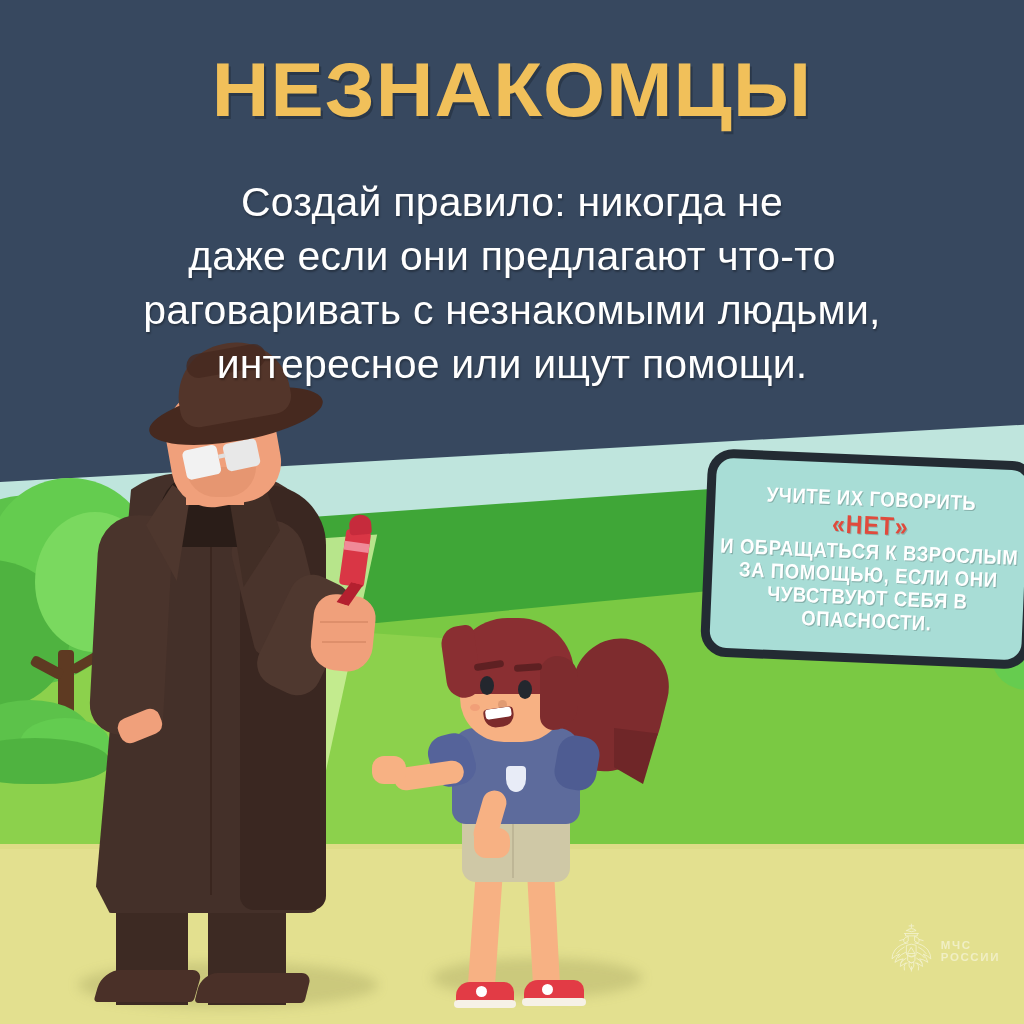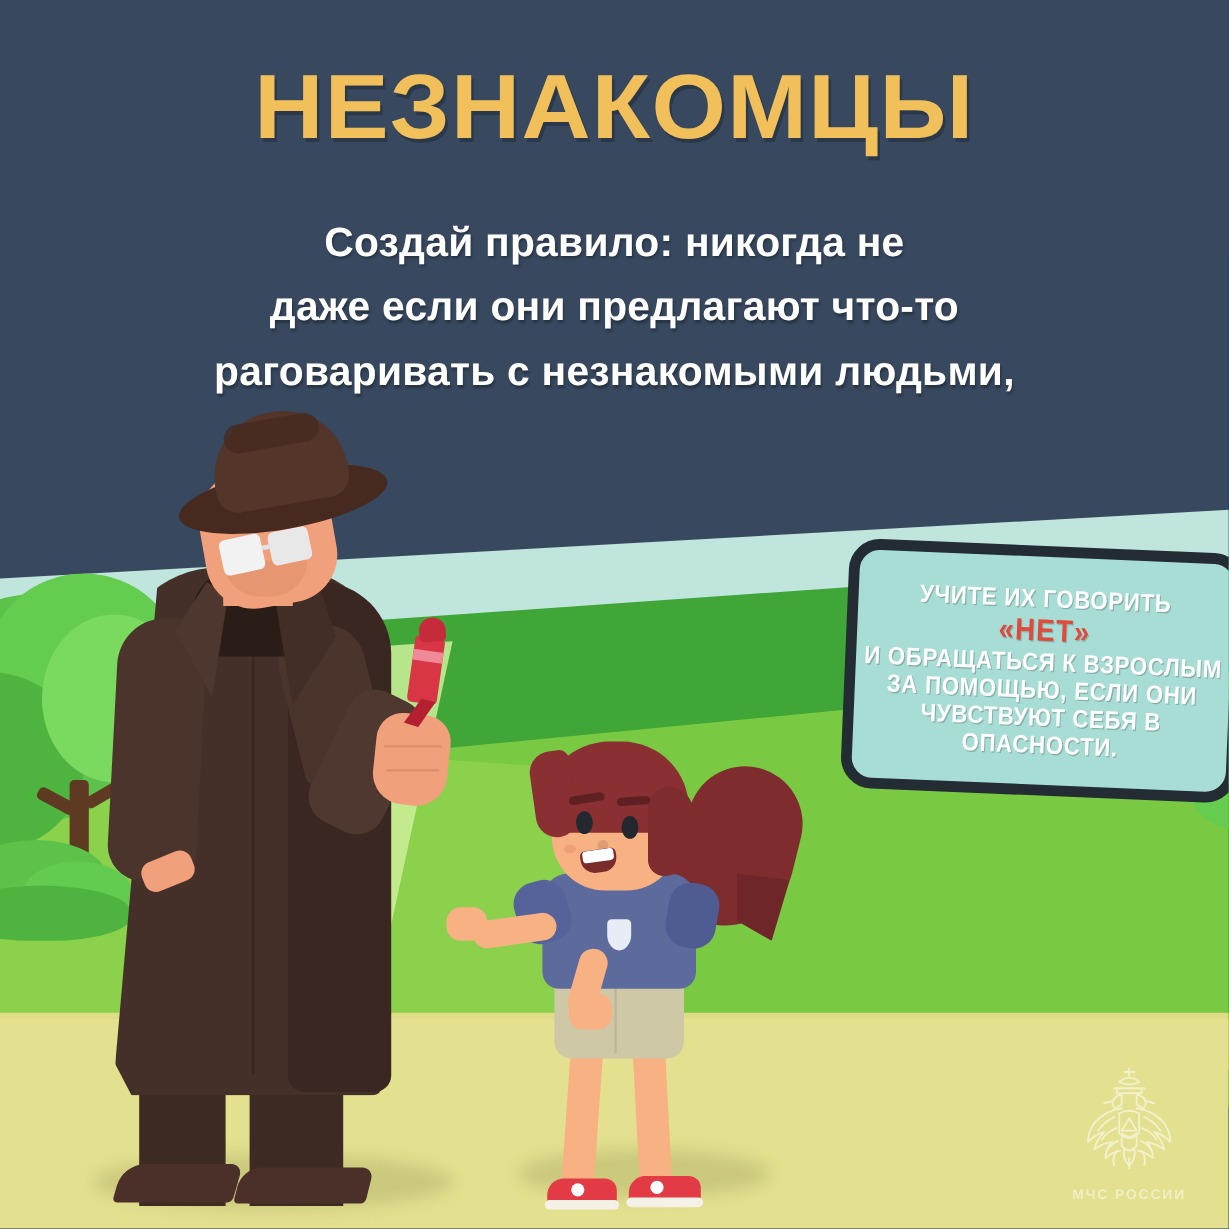--- a/index.html
+++ b/index.html
@@ -5,21 +5,21 @@
   html, body {
     margin: 0;
     padding: 0;
     background: #2b3646;
   }
   #poster {
     position: relative;
     width: 1024px;
     height: 1024px;
     overflow: hidden;
-    background: #0c4a6e;
+    background: #0f172a;
     font-family: "Liberation Sans", sans-serif;
     user-select: none;
   }
 
   
   .scene { position: absolute; inset: 0; overflow: hidden; }
 
   .sky {
     position: absolute;
     left: 0; top: 0; width: 100%; height: 560px;
@@ -104,23 +104,23 @@
     color: #f1c05a;
     text-shadow: 2px 3px 0 rgba(0,0,0,.22);
     transform: scaleX(1.05);
   }
   .subtitle {
     position: absolute;
     left: 0; top: 175px;
     width: 100%;
     text-align: center;
     color: #ffffff;
-    font-size: 34px;
+    font-size: 41px;
     line-height: 54px;
-    font-weight: 700;
+    font-weight: 400;
     letter-spacing: .2px;
     text-shadow: 1px 2px 2px rgba(0,0,0,.30);
   }
   .subtitle div { white-space: nowrap; }
 
   
   .bubble {
     position: absolute;
     left: 704px; top: 455px;
     width: 330px; height: 208px;
@@ -171,21 +171,21 @@
   .g-skin { position: absolute; background: #f7b183; }
   .g-shirt { position: absolute; background: #5d6b9c; }
   .g-shorts { position: absolute; background: #cfc8a6; }
 
   
   .logo {
     position: absolute;
     right: 24px; bottom: 22px;
     width: 118px;
     display: flex;
-    flex-direction: column;
+    flex-direction: row;
     align-items: center;
     opacity: .55;
   }
   .logo-text {
     margin-top: 2px;
     font-size: 11.5px;
     font-weight: 700;
     letter-spacing: 1.6px;
     color: #ffffff;
     opacity: .85;
@@ -351,20 +351,21 @@
     </div>
     <div style="position:absolute; left:70px; top:104px; width:10px; height:7px; background:#ef9b76; border-radius:50%; opacity:.8;"></div>
   </div>
 
   <div class="title">НЕЗНАКОМЦЫ</div>
 
   <div class="subtitle">
     <div>Создай правило: никогда не</div>
     <div>даже если они предлагают что-то</div>
     <div>раговаривать с незнакомыми людьми,</div>
+    <div>интересное или ищут помощи.</div>
   </div>
 
   <div class="bubble">
     <div class="bubble-line">УЧИТЕ ИХ ГОВОРИТЬ</div>
     <div class="bubble-no">«НЕТ»</div>
     <div class="bubble-line">И ОБРАЩАТЬСЯ К ВЗРОСЛЫМ</div>
     <div class="bubble-line">ЗА ПОМОЩЬЮ, ЕСЛИ ОНИ</div>
     <div class="bubble-line">ЧУВСТВУЮТ СЕБЯ В</div>
     <div class="bubble-line">ОПАСНОСТИ.</div>
   </div>

